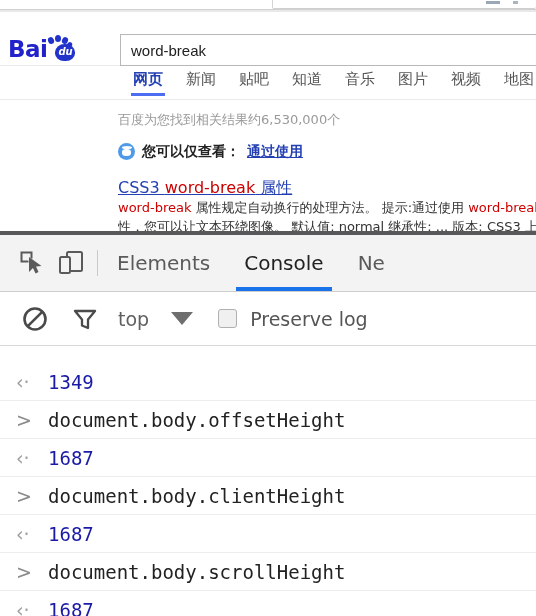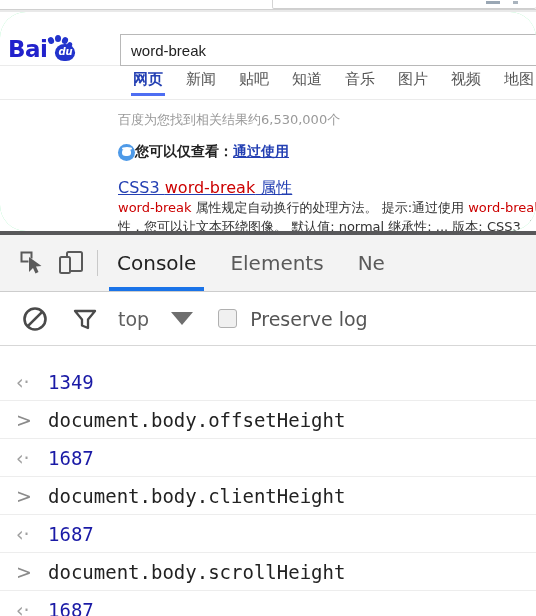--- a/index.html
+++ b/index.html
@@ -32,21 +32,21 @@
   .chrome-strip .chip.a { right: 36px; }
   .chrome-strip .chip.b { right: 18px; width: 5px; background: #aab4be; }
   .chrome-strip .base-line {
     position: absolute; left: 0; bottom: 0; width: 536px; height: 3px;
     background: #e9e9e9; border-top: 1px solid #d0d0d0;
   }
 
   
   .page {
     position: absolute; top: 12px; left: 0; width: 536px; height: 219px;
-    background: #86efac; overflow: hidden; border-radius: 26px;
+    background: #86efac; overflow: hidden;
   }
 
   
   .bd-head {
     position: relative; height: 54px; padding: 0;
     border-bottom: 1px solid #ebebeb;
     background: #fff;
   }
   .bd-logo {
     position: absolute; left: 8px; top: 20px;
@@ -113,21 +113,21 @@
     height: 3px; background: #4e6ef2;
   }
 
   
   .bd-results { padding: 11px 0 0 118px; background: #fff; }
   .bd-count {
     font-size: 13px; color: #999;
     font-family: "DejaVu Sans", sans-serif;
     margin-bottom: 14px;
   }
-  .bd-enonly { display: flex; align-items: center; margin-bottom: 16px; }
+  .bd-enonly { display: flex; align-items: flex-start; gap: 7px; margin-bottom: 16px; }
   .bd-enonly-icon {
     width: 17px; height: 17px; border-radius: 50%;
     background: #4e9ae8; position: relative; flex: none;
   }
   .bd-enonly-icon::before {
     content: ""; position: absolute; left: 4px; top: 5.5px;
     width: 9px; height: 7px; background: #fff;
     border-radius: 45% 45% 42% 42%;
   }
   .bd-enonly-icon::after {
@@ -317,22 +317,22 @@
       <div class="dt-icon-btn">
         <svg width="30" height="30" viewBox="0 0 30 30">
           <rect x="11" y="4" width="15" height="19" rx="1.5" stroke="#5a5a5a" stroke-width="2" fill="none"></rect>
           <rect x="4" y="9" width="10" height="16" rx="1.5" stroke="#5a5a5a" stroke-width="2" fill="#f3f3f3"></rect>
         </svg>
       </div>
 
       <div class="dt-sep"></div>
 
       <div class="dt-tabs">
+        <div class="dt-tab">Elements</div>
         <div class="dt-tab active">Console</div>
-        <div class="dt-tab">Elements</div>
         <div class="dt-tab">Ne</div>
       </div>
     </div>
 
     <div class="dt-filterbar">
 
       <div class="dt-icon-btn">
         <svg width="30" height="30" viewBox="0 0 30 30">
           <circle cx="15" cy="15" r="10.5" stroke="#4a4a4a" stroke-width="2.6" fill="none"></circle>
           <line x1="7.8" y1="22.2" x2="22.2" y2="7.8" stroke="#4a4a4a" stroke-width="2.6"></line>

